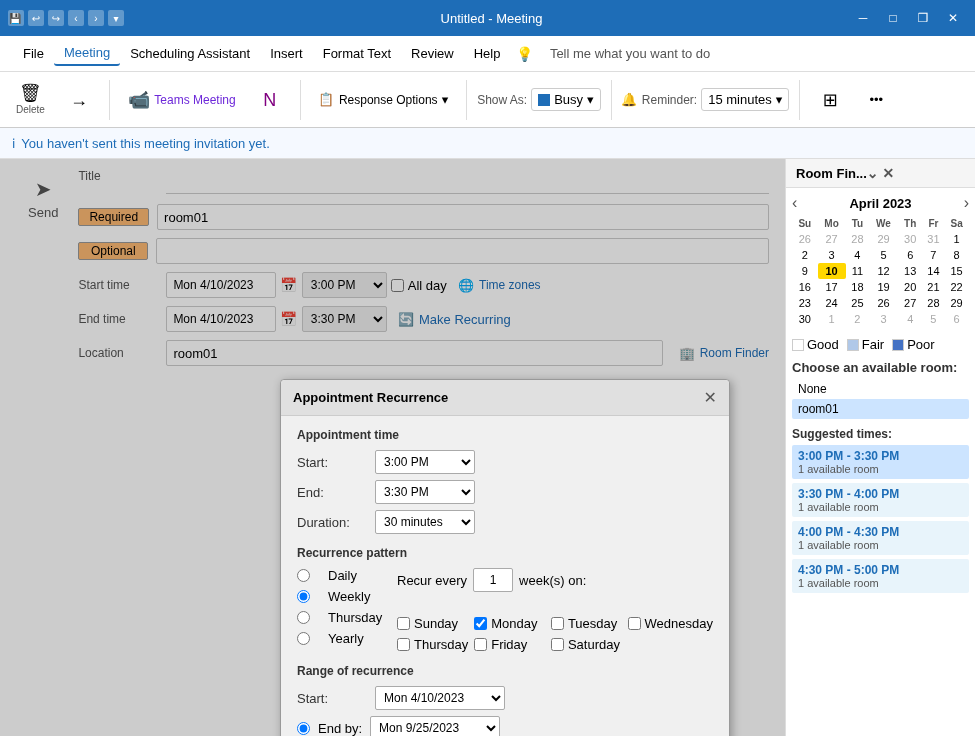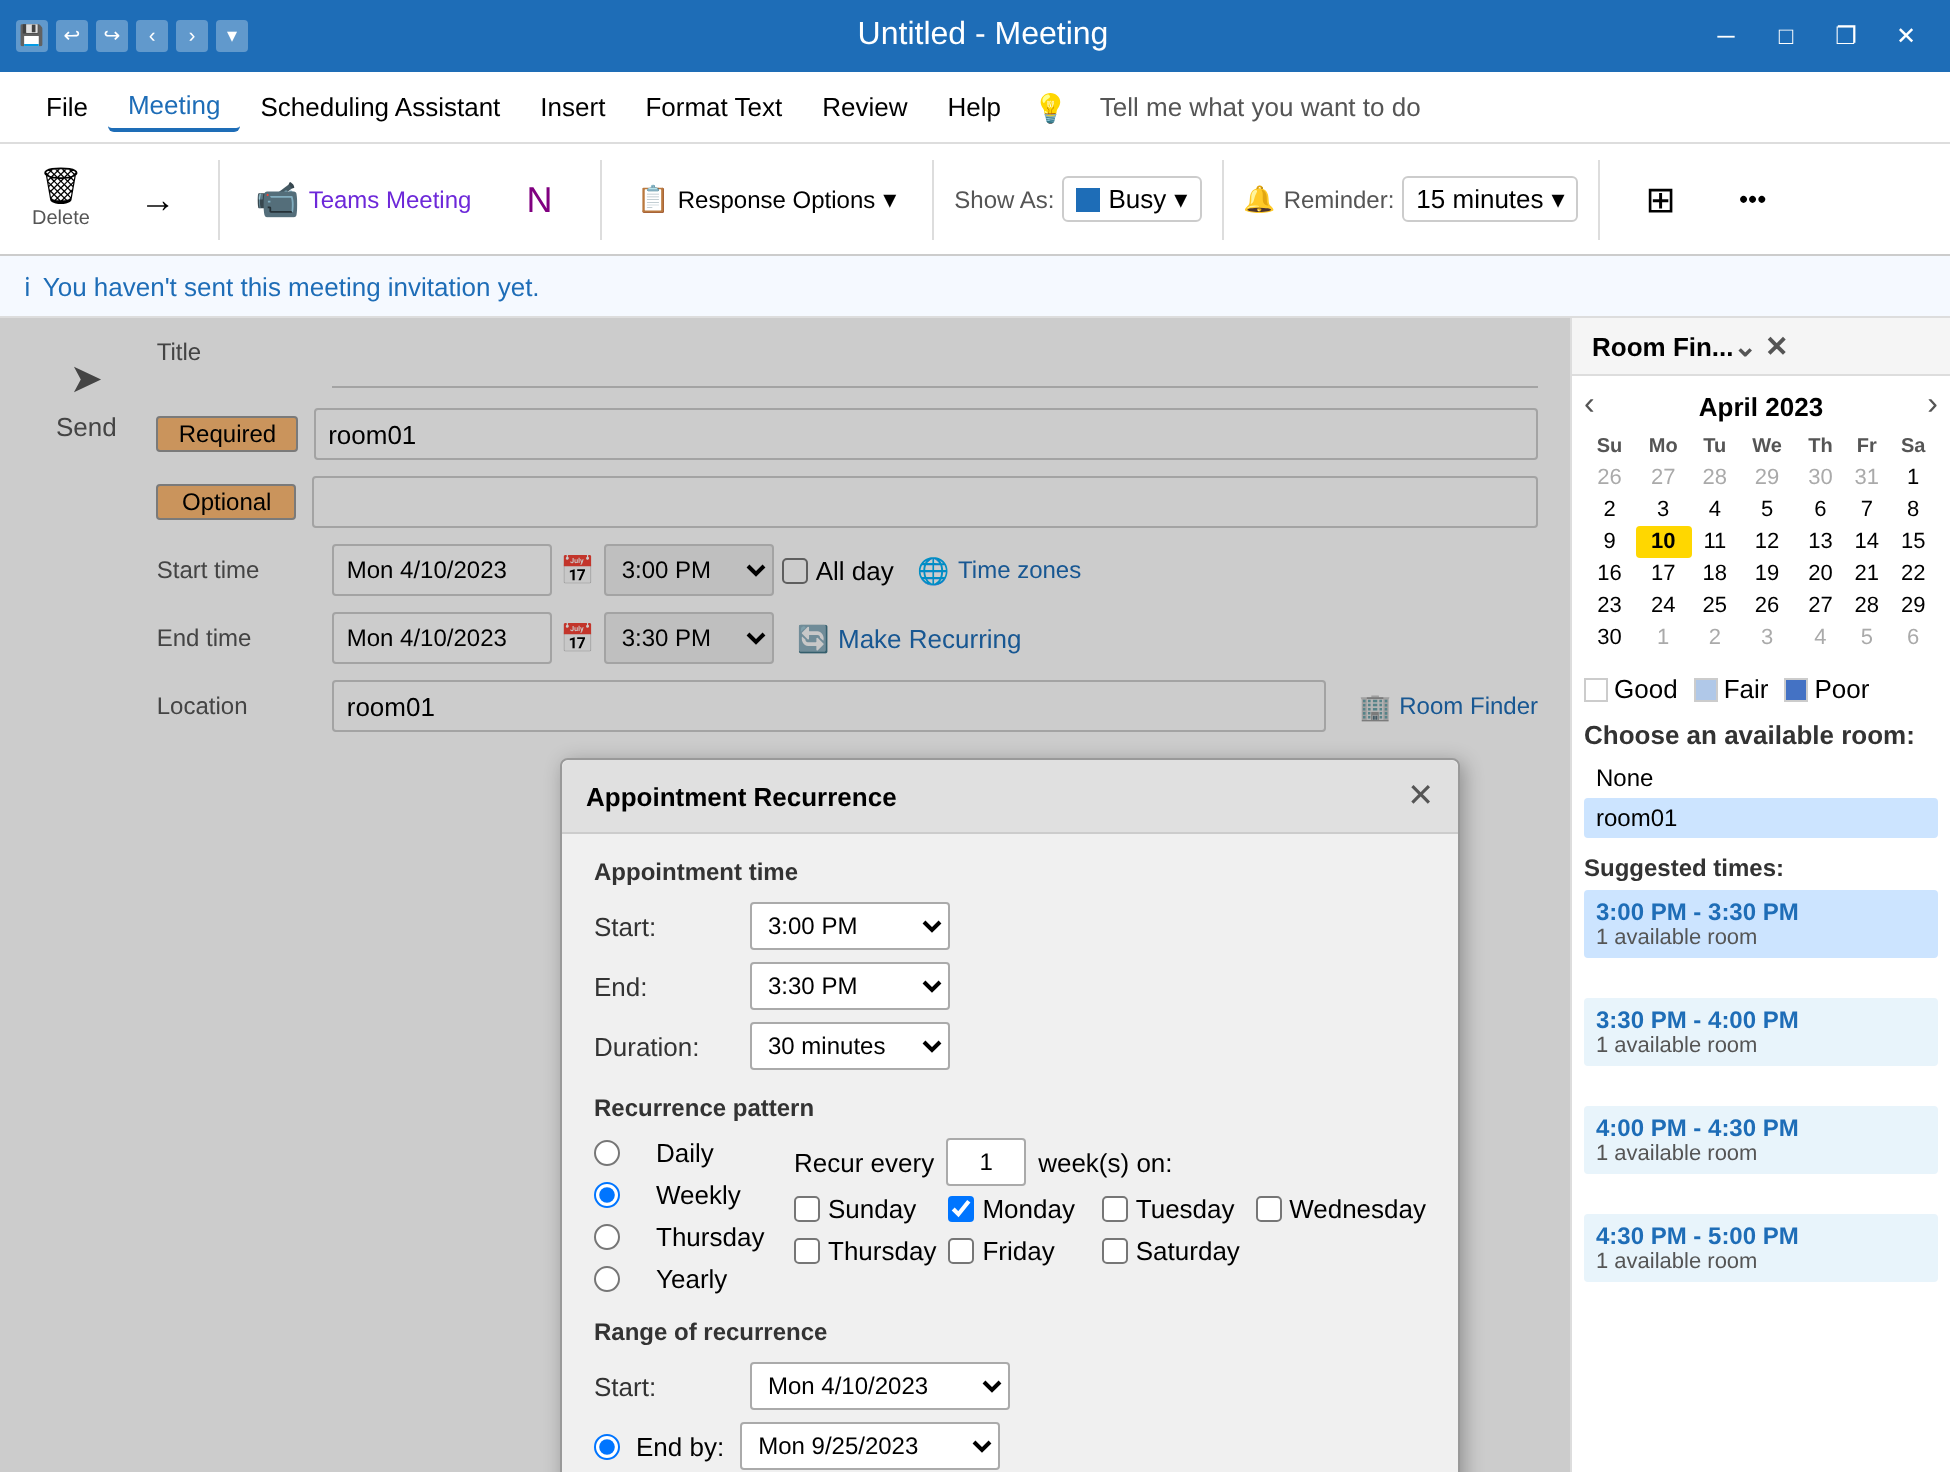--- a/index.html
+++ b/index.html
@@ -9,21 +9,21 @@
     .titlebar {
       background: #1e6db7;
       height: 36px;
       display: flex;
       align-items: center;
       padding: 0 8px;
       color: white;
     }
     .titlebar-controls { display: flex; gap: 4px; margin-right: 10px; }
     .titlebar-icon { width: 16px; height: 16px; background: rgba(255,255,255,0.3); border-radius: 2px; display: flex; align-items: center; justify-content: center; font-size: 10px; cursor: pointer; }
-    .titlebar-title { flex: 1; text-align: center; font-size: 16px; }
+    .titlebar-title { flex: 1; text-align: center; font-size: 13px; }
     .titlebar-winbtns { display: flex; gap: 2px; }
     .winbtn { width: 28px; height: 28px; display: flex; align-items: center; justify-content: center; cursor: pointer; font-size: 12px; color: white; }
 
     
     .menubar {
       background: #fff;
       height: 36px;
       display: flex;
       align-items: center;
       padding: 0 13px;
@@ -203,21 +203,21 @@
 
     
     .room-section { padding: 4px 6px; font-size: 12px; }
     .room-section-title { font-weight: 600; margin-bottom: 4px; color: #333; }
     .room-item { padding: 3px 6px; cursor: pointer; border-radius: 2px; font-size: 12px; }
     .room-item.selected { background: #cce4ff; }
 
     
     .suggested-section { padding: 4px 6px; }
     .suggested-title { font-size: 12px; font-weight: 600; color: #333; margin-bottom: 4px; }
-    .time-slot { background: #cce4ff; padding: 4px 6px; margin-bottom: 20px; border-radius: 2px; cursor: pointer; }
+    .time-slot { background: #cce4ff; padding: 4px 6px; margin-bottom: 4px; border-radius: 2px; cursor: pointer; }
     .time-slot-time { font-size: 12px; font-weight: 600; color: #1e6db7; }
     .time-slot-rooms { font-size: 11px; color: #555; }
 
     
     .dialog-overlay {
       position: absolute;
       top: 0; left: 0; right: 0; bottom: 0;
       background: rgba(0,0,0,0.2);
       display: flex;
       align-items: center;
@@ -267,21 +267,21 @@
       font-size: 12px;
       width: 40px;
       text-align: center;
     }
 
     
     .pattern-grid { display: flex; gap: 0; }
     .pattern-left { width: 100px; display: flex; flex-direction: column; gap: 6px; }
     .pattern-right { flex: 1; }
     .radio-item { display: flex; align-items: center; gap: 18px; font-size: 12px; cursor: pointer; }
-    .recur-row { display: flex; align-items: center; gap: 6px; font-size: 12px; margin-bottom: 4px; }
+    .recur-row { display: flex; align-items: center; gap: 6px; font-size: 12px; margin-bottom: 24px; }
     .days-grid { display: grid; grid-template-columns: 1fr 1fr 1fr 1fr; gap: 6px; }
     .day-check { display: flex; align-items: center; gap: 4px; font-size: 12px; }
 
     
     .range-grid { display: flex; flex-direction: column; gap: 6px; }
     .range-row { display: flex; align-items: center; gap: 8px; font-size: 12px; }
 
     input[type="radio"] { cursor: pointer; }
     input[type="checkbox"] { cursor: pointer; }
   </style>

